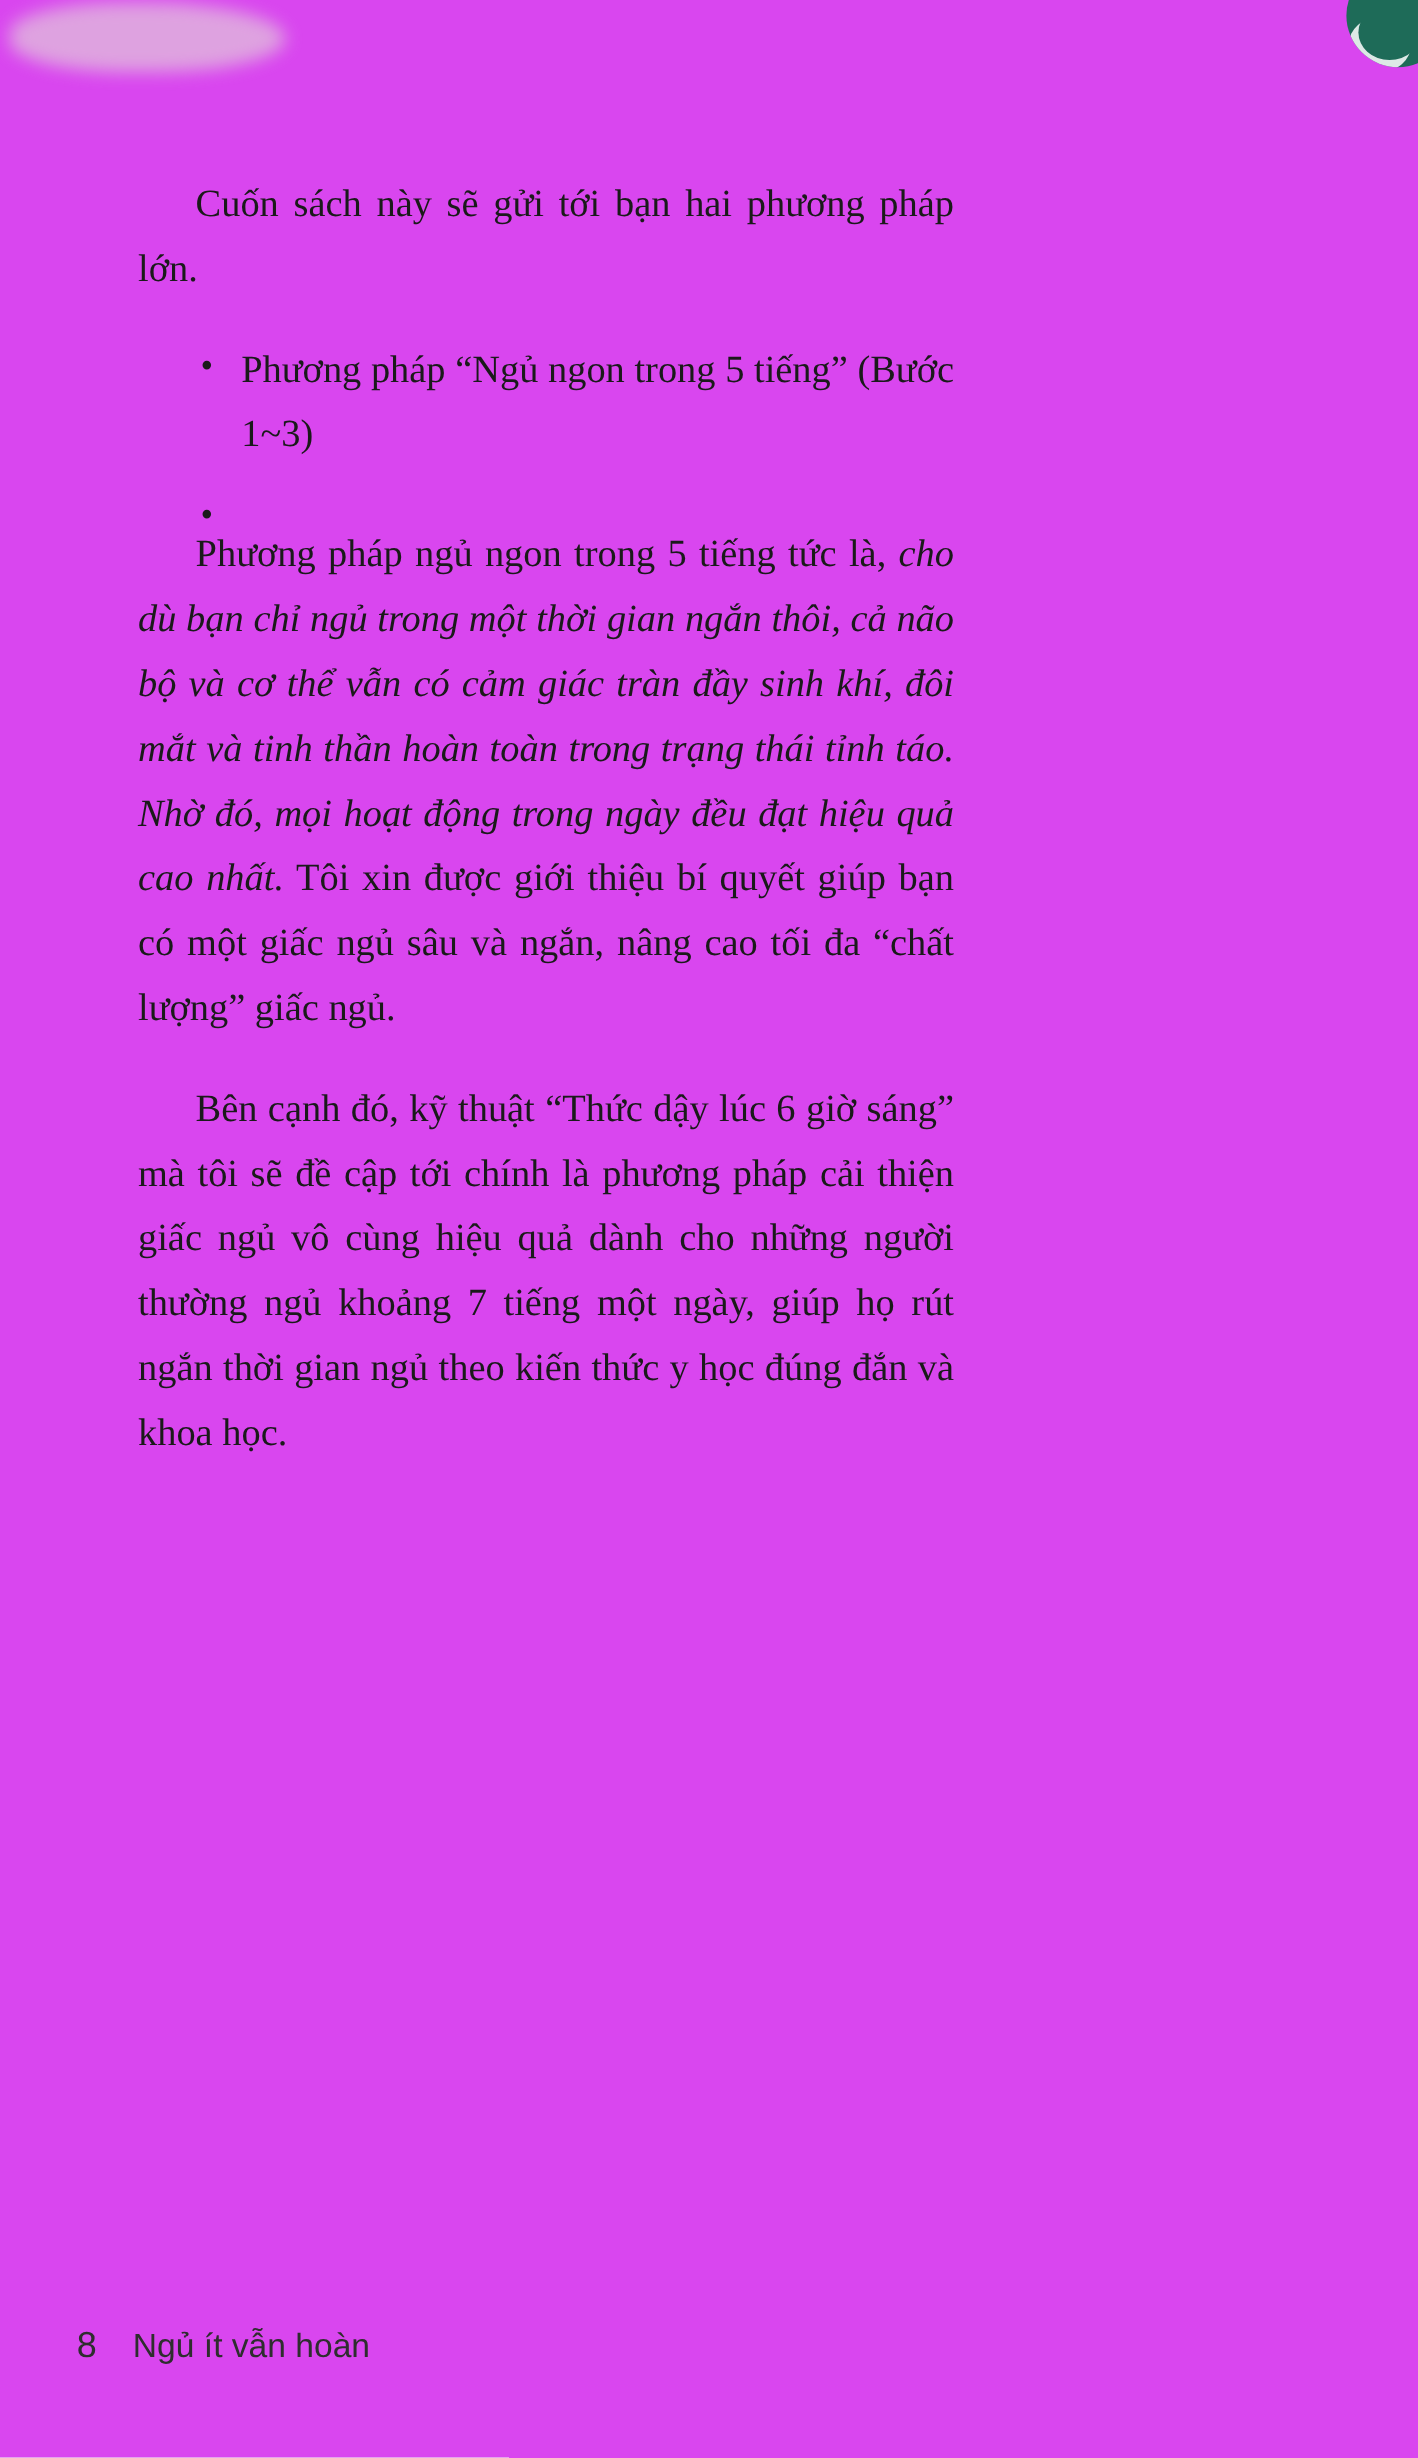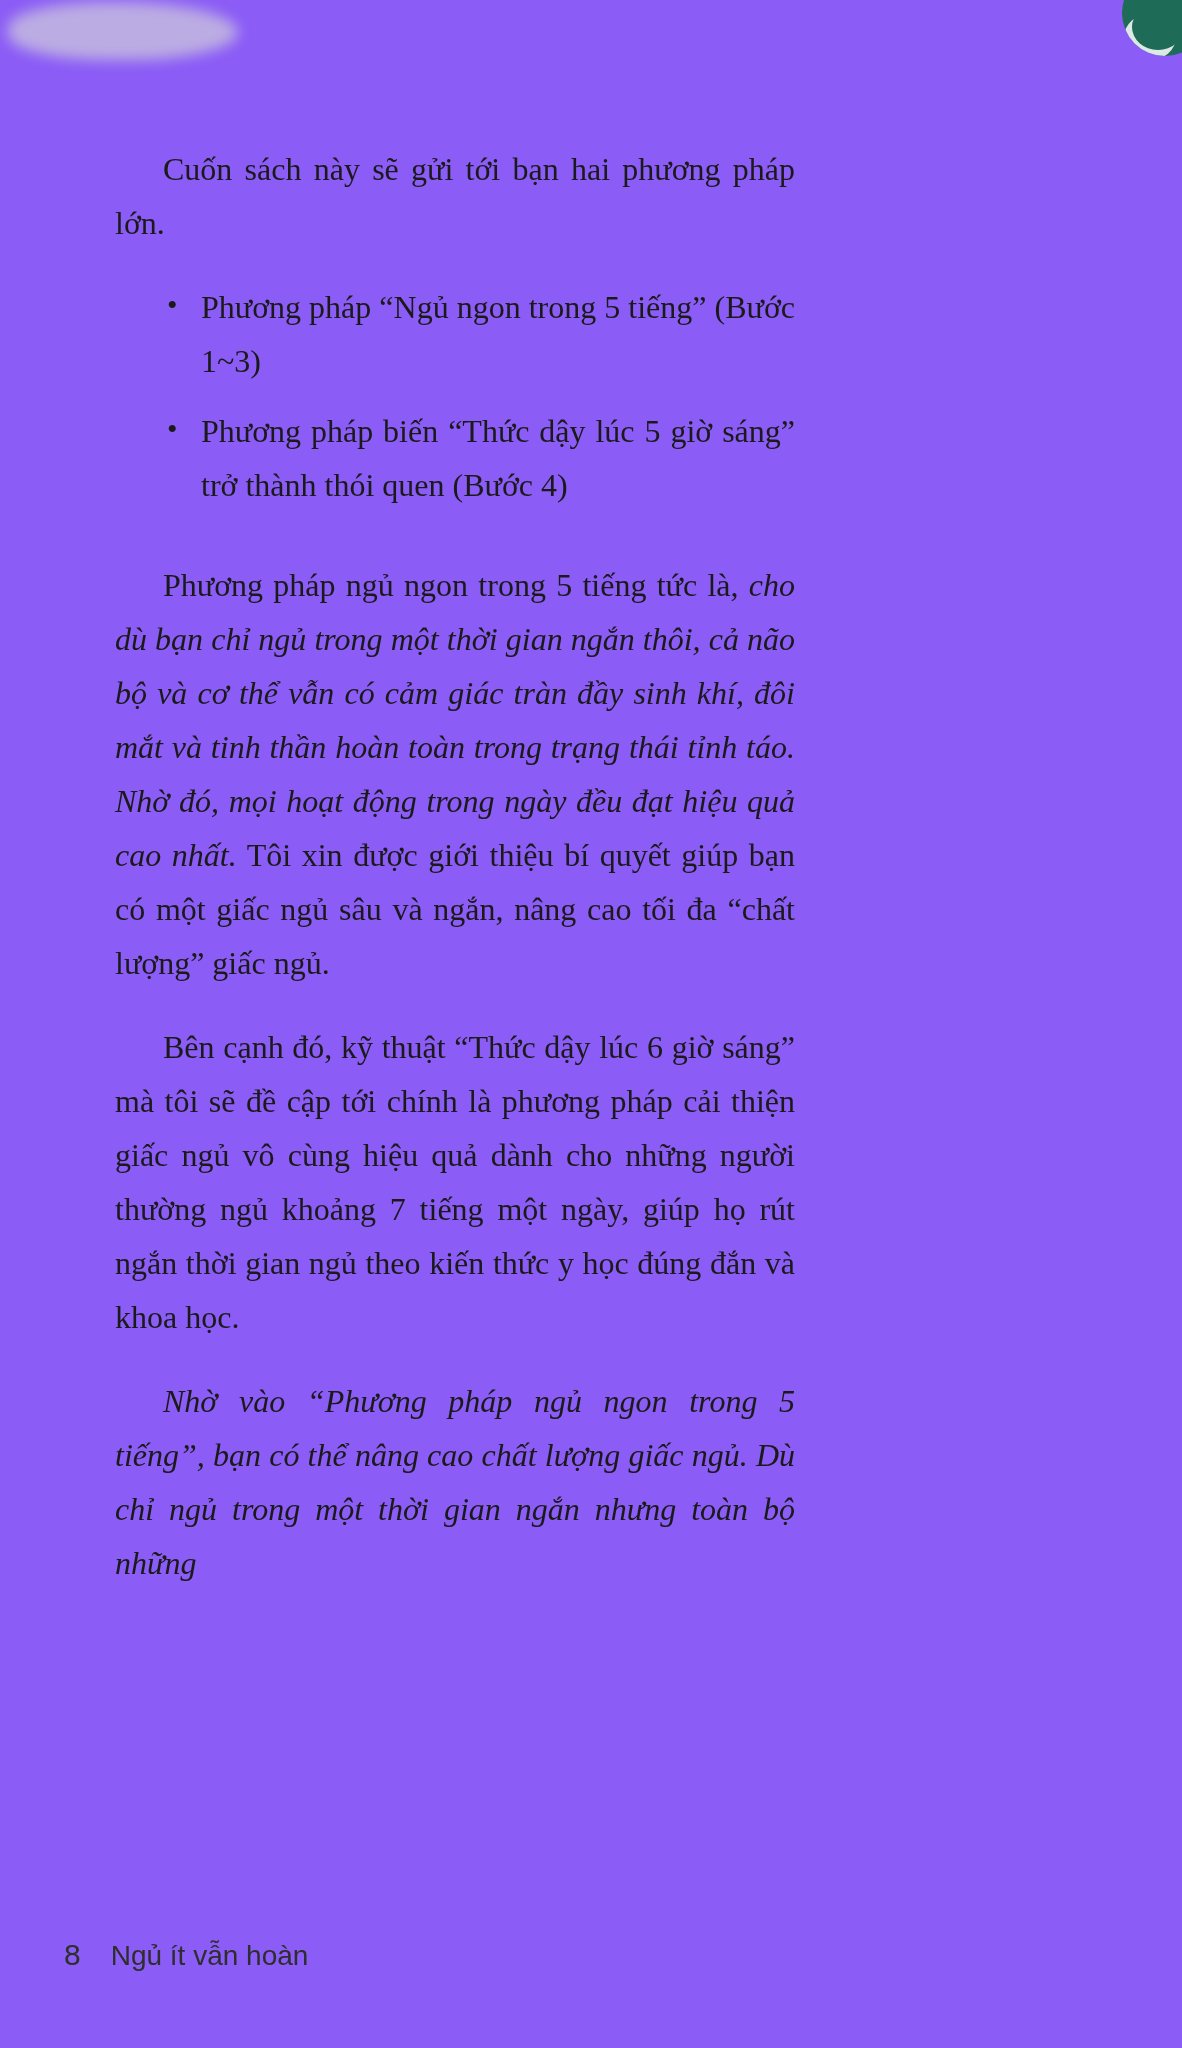--- a/index.html
+++ b/index.html
@@ -6,21 +6,21 @@
   html, body {
     margin: 0;
     padding: 0;
     background: #e9e9e9;
   }
   .page {
     position: relative;
     width: 1182px;
     height: 2048px;
     margin: 0 auto;
-    background: #8b5cf6;
+    background: #d946ef;
     overflow: hidden;
     font-family: "Liberation Serif", "DejaVu Serif", serif;
     color: #1a1a1a;
   }
 
   
   .smudge-top-left {
     position: absolute;
     left: 8px;
     top: 2px;
@@ -124,29 +124,27 @@
 
     <p class="para indent">Cuốn sách này sẽ gửi tới bạn hai phương pháp lớn.</p>
 
     <ul class="bullets">
       <li>
         <span class="marker">•</span>
         <span>Phương pháp “Ngủ ngon trong 5 tiếng” (Bước 1~3)</span>
       </li>
       <li>
         <span class="marker">•</span>
-        <span>Phương pháp biến “Thức dậy lúc 5 giờ sáng” trở thành thói quen (Bước 4)</span>
       </li>
     </ul>
 
     <p class="para indent"><span>Phương pháp ngủ ngon trong 5 tiếng tức là, </span><em>cho dù bạn chỉ ngủ trong một thời gian ngắn thôi, cả não bộ và cơ thể vẫn có cảm giác tràn đầy sinh khí, đôi mắt và tinh thần hoàn toàn trong trạng thái tỉnh táo. Nhờ đó, mọi hoạt động trong ngày đều đạt hiệu quả cao nhất.</em><span> Tôi xin được giới thiệu bí quyết giúp bạn có một giấc ngủ sâu và ngắn, nâng cao tối đa “chất lượng” giấc ngủ.</span></p>
 
     <p class="para indent">Bên cạnh đó, kỹ thuật “Thức dậy lúc 6 giờ sáng” mà tôi sẽ đề cập tới chính là phương pháp cải thiện giấc ngủ vô cùng hiệu quả dành cho những người thường ngủ khoảng 7 tiếng một ngày, giúp họ rút ngắn thời gian ngủ theo kiến thức y học đúng đắn và khoa học.</p>
 
-    <p class="para indent italic">Nhờ vào “Phương pháp ngủ ngon trong 5 tiếng”, bạn có thể nâng cao chất lượng giấc ngủ. Dù chỉ ngủ trong một thời gian ngắn nhưng toàn bộ những</p>
 
   </main>
 
   <footer class="footer">
     <span class="page-number">8</span>
     <span class="book-title">Ngủ ít vẫn hoàn</span>
   </footer>
 
 </div>
 

